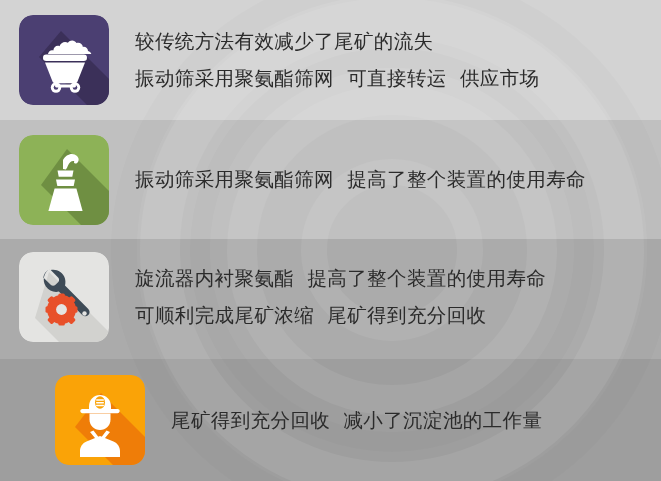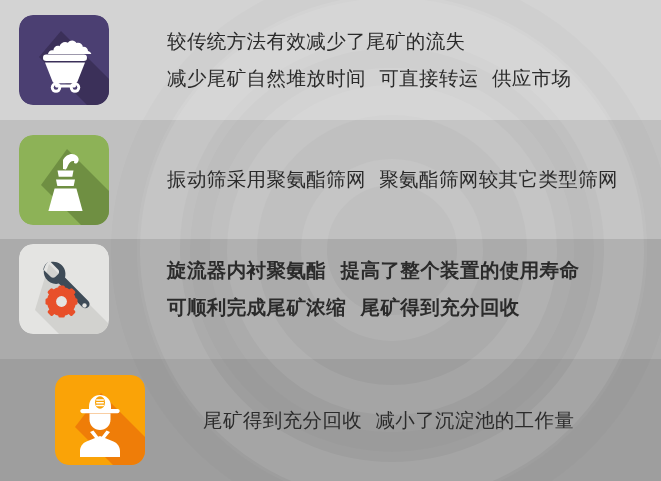--- a/index.html
+++ b/index.html
@@ -47,25 +47,24 @@
     left: 0; top: 0;
     width: 661px; height: 481px;
     z-index: 5;
   }
   .row {
     position: absolute;
     left: 0;
     width: 661px;
     display: flex;
     align-items: center;
-    gap: 32px;
   }
   .row.r0 { top: 0px;   height: 120px; }
   .row.r1 { top: 120px; height: 119px; }
-  .row.r2 { top: 229px; height: 120px; font-weight: bold; }
+  .row.r2 { top: 237px; height: 120px; }
   .row.r3 { top: 359px; height: 122px; padding-left: 36px; }
 
   .icon-tile {
     position: relative;
     flex: 0 0 auto;
     width: 90px;
     height: 90px;
     margin-left: 19px;
     border-radius: 14px;
     overflow: hidden;
@@ -132,40 +131,40 @@
             <circle cx="37" cy="72.5" r="5.2" fill="#ffffff"></circle>
             <circle cx="37" cy="72.5" r="2.3" fill="#4b3f72"></circle>
             <circle cx="56" cy="72.5" r="5.2" fill="#ffffff"></circle>
             <circle cx="56" cy="72.5" r="2.3" fill="#4b3f72"></circle>
             <rect x="36" y="69.5" width="21" height="3" rx="1.4"></rect>
           </g>
         </svg>
       </div>
       <div class="texts">
         <div class="tline">较传统方法有效减少了尾矿的流失</div>
-        <div class="tline">减少尾矿自然堆放时间  可直接转运  供应市场</div>
+        <div class="tline">振动筛采用聚氨酯筛网  可直接转运  供应市场</div>
       </div>
     </div>
 
     <div class="row r1">
       <div class="icon-tile">
         <svg viewBox="0 0 90 90">
           <rect x="0" y="0" width="90" height="90" rx="14" fill="#8db257"></rect>
           <path d="M48 14 L90 56 L90 90 L62 90 L22 50 Z" fill="#6f8f42"></path>
           <g fill="#ffffff">
             <path d="M44 25 c3-6 10-8 14-4 c3 3 1.5 7 -1 7.5 c-2 0.4-2.6-1.4-1.6-2.4
                      c-2.6-0.8-5.2 1.4-6.4 4.4 c-0.6 1.6-1.3 3-2.1 4.1 L44 34 Z"></path>
             <path d="M38.5 35.5 h16 l-1.2 6.2 h-13.6 Z"></path>
             <path d="M37 44.5 h19 l-1.3 6.4 h-16.4 Z"></path>
             <path d="M35.6 53.5 h21.8 l6.2 22.5 h-34.2 Z"></path>
           </g>
         </svg>
       </div>
       <div class="texts">
-        <div class="tline">振动筛采用聚氨酯筛网  聚氨酯筛网较其它类型筛网</div>
+        <div class="tline">振动筛采用聚氨酯筛网  提高了整个装置的使用寿命</div>
       </div>
     </div>
 
     <div class="row r2">
       <div class="icon-tile">
         <svg viewBox="0 0 90 90">
           <rect x="0" y="0" width="90" height="90" rx="14" fill="#e4e4e2"></rect>
           <path d="M30 20 L90 80 L90 90 L40 90 L16 66 Z" fill="#d2d2cf"></path>
           <g fill="#3e4b57">
             <path d="M31.5 16.5 c-6.6 3.3-8.8 11.8-4.6 18.0 c2.9 4.3 8.1 6.2 12.9 5.1

